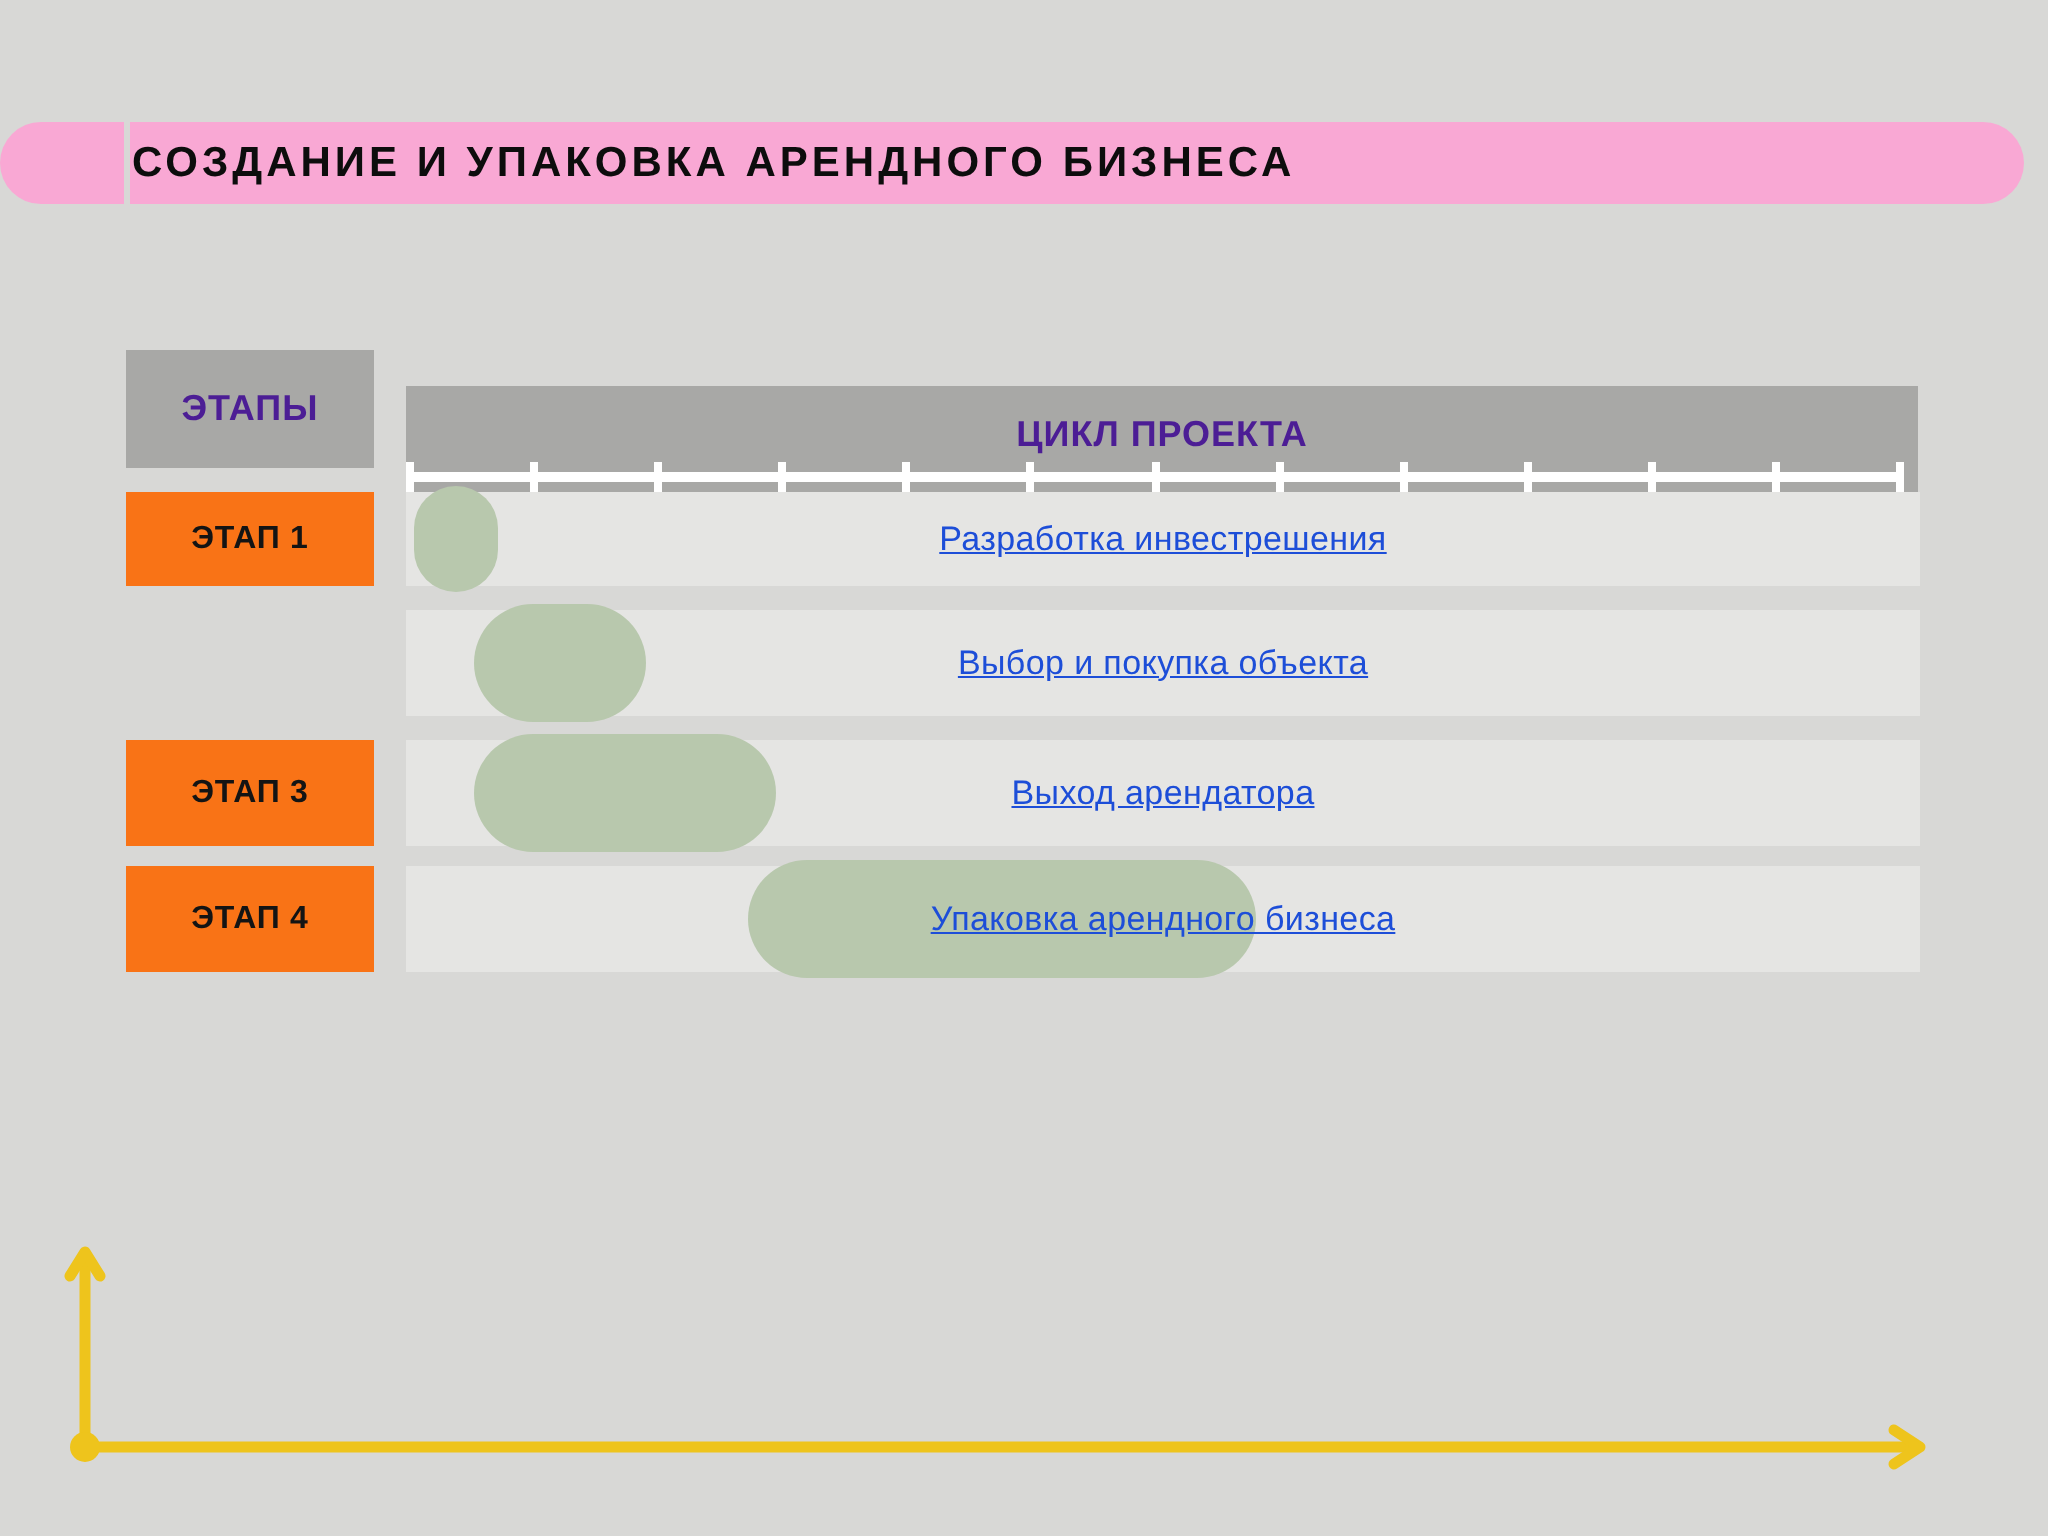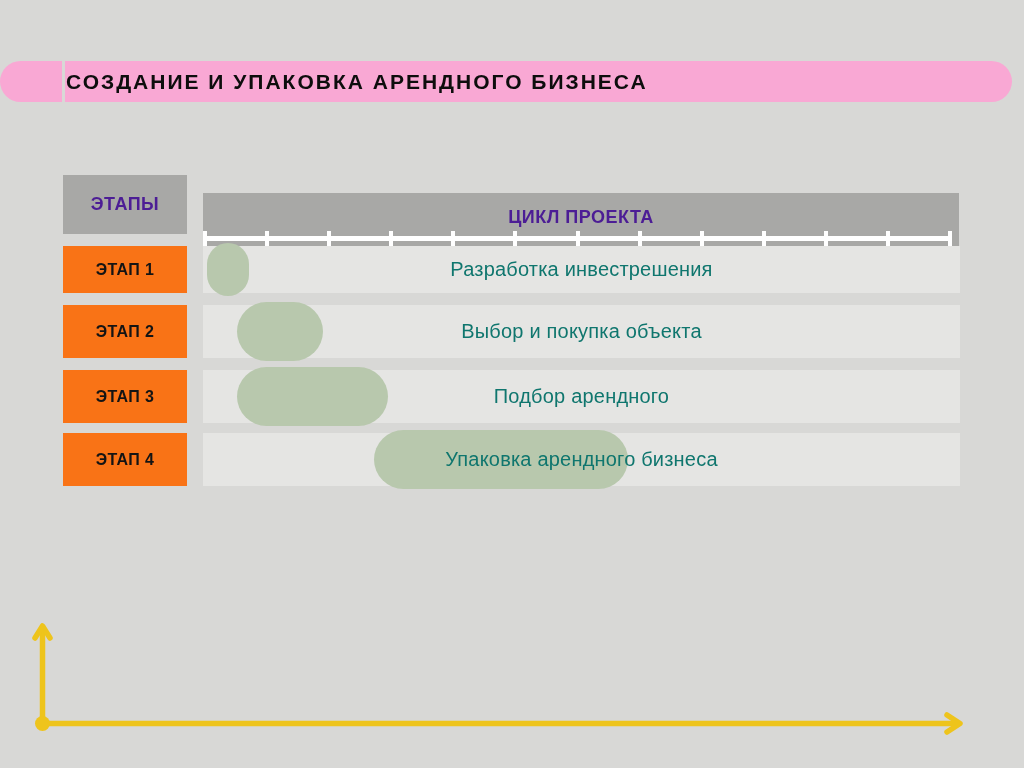--- a/index.html
+++ b/index.html
@@ -55,21 +55,21 @@
     position:absolute;left:203px;width:757px;height:100%;
     background:#e5e5e3;
   }
   .bar{
     position:absolute;top:-3px;height:calc(100% + 6px);
     background:#b8c8ad;border-radius:999px;
   }
   .task{
     position:absolute;left:0;top:0;width:100%;height:100%;
     display:flex;align-items:center;justify-content:center;
-    font-size:20px;color:#0f766e;letter-spacing:.2px;
+    font-size:17px;color:#1d4ed8;letter-spacing:.2px;text-decoration:underline;
   }
 
   
   .axes{position:absolute;left:25px;top:612px;width:950px;height:130px;}
 </style>
 </head>
 <body>
 
 <div class="canvas">
 
@@ -101,32 +101,31 @@
 
   <div class="row row1">
     <div class="stage-cell">ЭТАП 1</div>
     <div class="band">
       <div class="bar" style="left: 4px; width: 42px;"></div>
       <div class="task">Разработка инвестрешения</div>
     </div>
   </div>
 
   <div class="row row2">
-    <div class="stage-cell">ЭТАП 2</div>
     <div class="band">
       <div class="bar" style="left: 34px; width: 86px;"></div>
       <div class="task">Выбор и покупка объекта</div>
     </div>
   </div>
 
   <div class="row row3">
     <div class="stage-cell">ЭТАП 3</div>
     <div class="band">
       <div class="bar" style="left: 34px; width: 151px;"></div>
-      <div class="task">Подбор арендного</div>
+      <div class="task">Выход арендатора</div>
     </div>
   </div>
 
   <div class="row row4">
     <div class="stage-cell">ЭТАП 4</div>
     <div class="band">
       <div class="bar" style="left: 171px; width: 254px;"></div>
       <div class="task">Упаковка арендного бизнеса</div>
     </div>
   </div>

